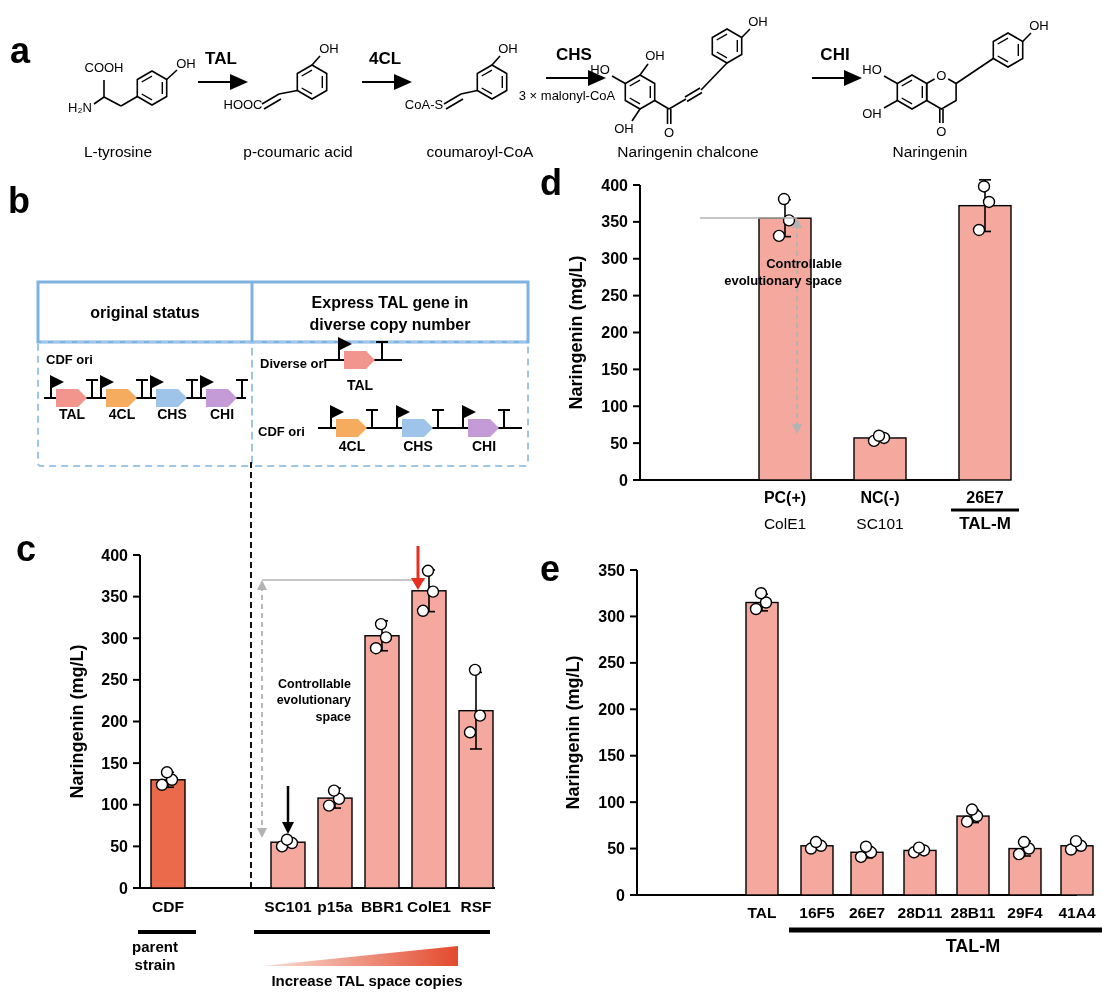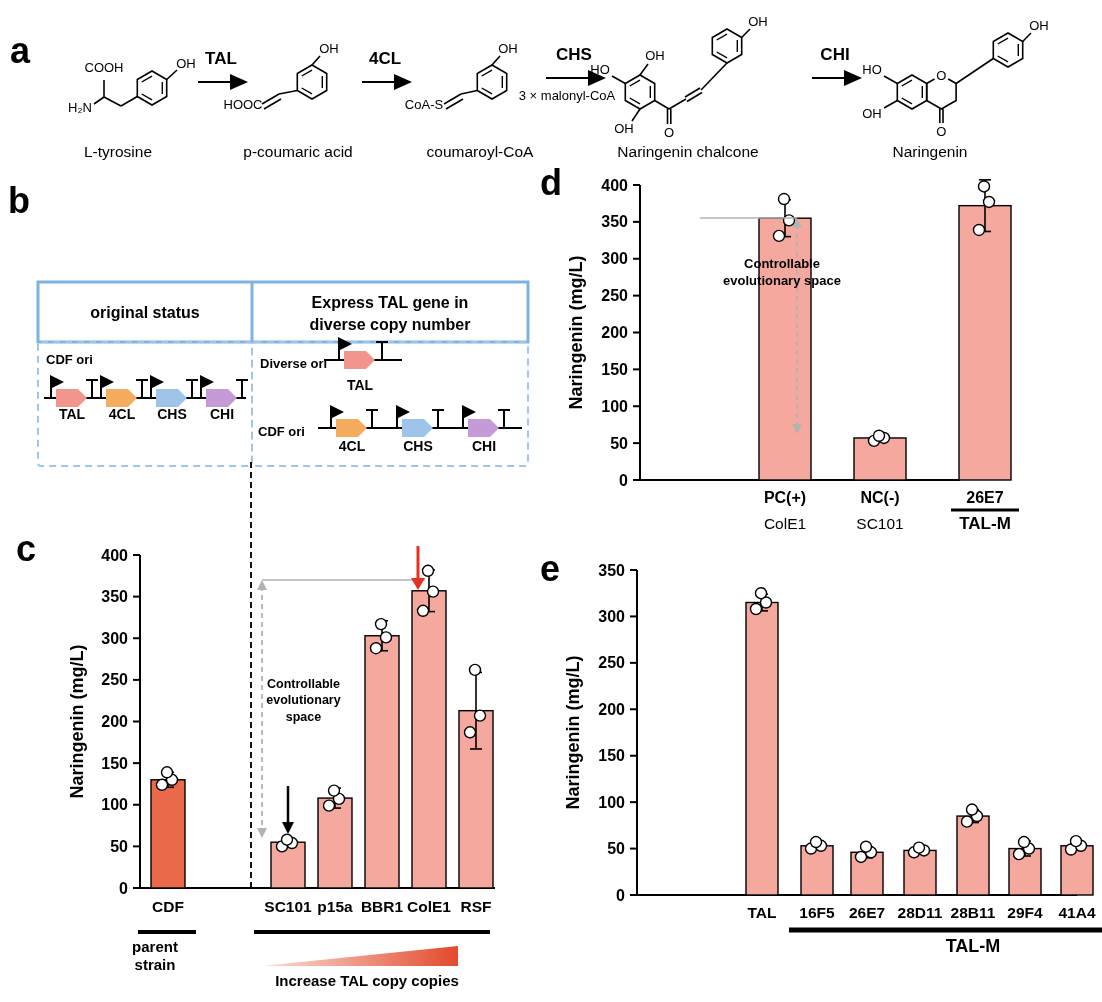--- a/index.html
+++ b/index.html
@@ -1,20 +1,20 @@
 <!DOCTYPE html>
 <html><head>
 <meta charset="utf-8">
 <style>
   * { margin:0; padding:0; box-sizing:border-box; }
   body { font-family:"Liberation Sans", sans-serif; background:#fff; }
   .page { position:relative; width:1102px; height:1002px; background:#fff; overflow:hidden; }
   .abs { position:absolute; }
   .panel-label { position:absolute; font-size:36px; font-weight:bold; color:#000; z-index:5; }
-  .annot { position:absolute; font-weight:bold; text-align:center; font-size:12.5px; line-height:1.3; color:#000; z-index:4; }
+  .annot { position:absolute; font-weight:bold; text-align:right; font-size:12.5px; line-height:1.3; color:#000; z-index:4; }
   .bottom-label { position:absolute; font-weight:bold; text-align:center; font-size:15px; line-height:1.2; color:#000; }
   .thickline { position:absolute; background:#000; height:4px; }
   .dashed-sep { position:absolute; border-left:2px dashed #111; width:0; }
   svg { overflow:visible; }
   svg text { font-family:"Liberation Sans", sans-serif; fill:#000; }
   .atom { font-size:13px; }
   .cname { font-size:15.5px; }
   .enz { font-size:17px; font-weight:bold; }
   .cof { font-size:13px; }
   .bhead { font-size:16px; font-weight:bold; }
@@ -338,21 +338,21 @@
   <div class="thickline" style="left:254px; top:930px; width:236px;"></div>
   <svg class="abs" style="left:262px; top:944px;" width="200" height="26">
     <defs>
       <linearGradient id="wedgeGrad" x1="0" y1="0" x2="1" y2="0">
         <stop offset="0" stop-color="#FADFD8"></stop>
         <stop offset="1" stop-color="#E34A2D"></stop>
       </linearGradient>
     </defs>
     <polygon points="0,22 196,2 196,22" fill="url(#wedgeGrad)"></polygon>
   </svg>
-  <div class="bottom-label" style="left:252px; top:972px; width:230px;">Increase TAL copy copies</div>
+  <div class="bottom-label" style="left:252px; top:972px; width:230px;">Increase TAL space copies</div>
 
   <div class="abs" style="left:560px; top:165px;"><svg width="470" height="382">
         <line x1="80" y1="20" x2="80" y2="315" stroke="#000" stroke-width="2"></line>
         <line x1="80" y1="315" x2="400" y2="315" stroke="#000" stroke-width="2"></line>
         <line x1="73" y1="315" x2="80" y2="315" stroke="#000" stroke-width="2"></line>
         <text x="68" y="320.5" text-anchor="end" font-size="16" font-weight="bold">0</text>
         <line x1="73" y1="278.125" x2="80" y2="278.125" stroke="#000" stroke-width="2"></line>
         <text x="68" y="283.625" text-anchor="end" font-size="16" font-weight="bold">50</text>
         <line x1="73" y1="241.25" x2="80" y2="241.25" stroke="#000" stroke-width="2"></line>
         <text x="68" y="246.75" text-anchor="end" font-size="16" font-weight="bold">100</text>

